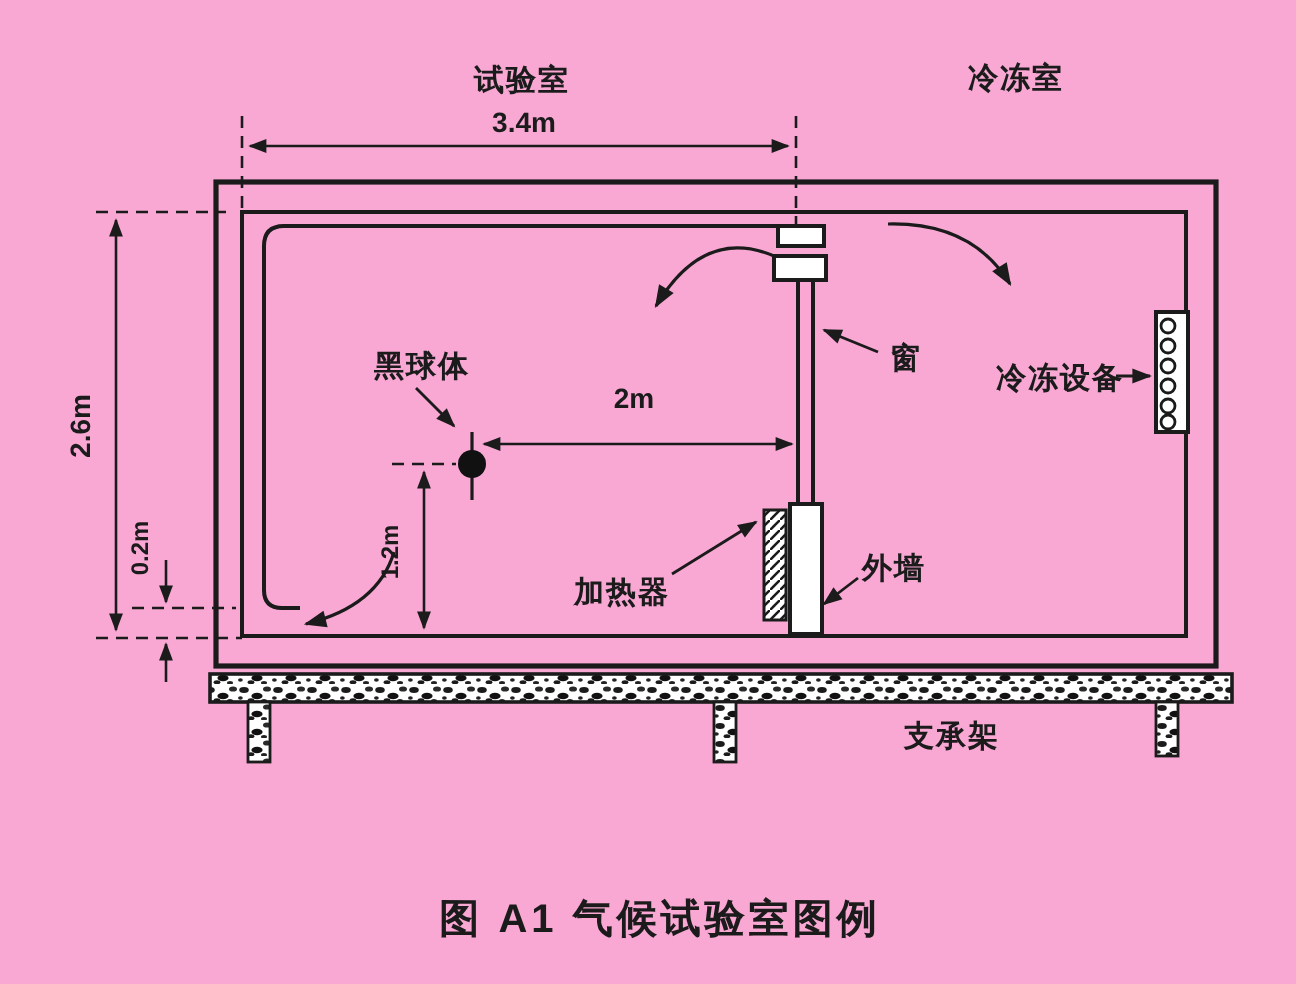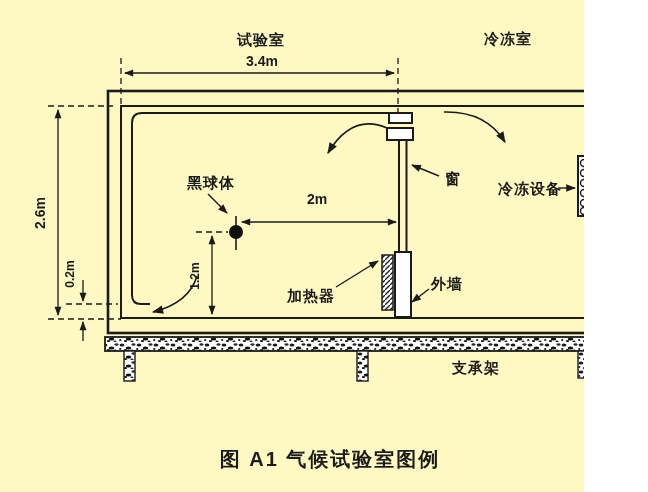--- a/index.html
+++ b/index.html
@@ -1,17 +1,17 @@
 <!DOCTYPE html>
 <html><head>
 <meta charset="utf-8">
 <style>
   html,body{margin:0;padding:0;background:#ffffff;}
   .page{
-    position:relative;width:584px;height:492px;background:#fef9c3;overflow:hidden;
+    position:relative;width:648px;height:492px;background:#f9a8d4;overflow:hidden;
     font-family:"Liberation Sans", sans-serif;
   }
   svg{display:block;}
   text{fill:#1b1b1b;}
   .cjk{font-size:15px;font-weight:700;letter-spacing:1px;}
   .dim{font-size:14px;font-weight:700;}
   .dim-small{font-size:12px;font-weight:700;}
   .caption{font-size:20px;font-weight:700;letter-spacing:2px;}
   .ln{stroke:#1b1b1b;fill:none;}
 </style>

